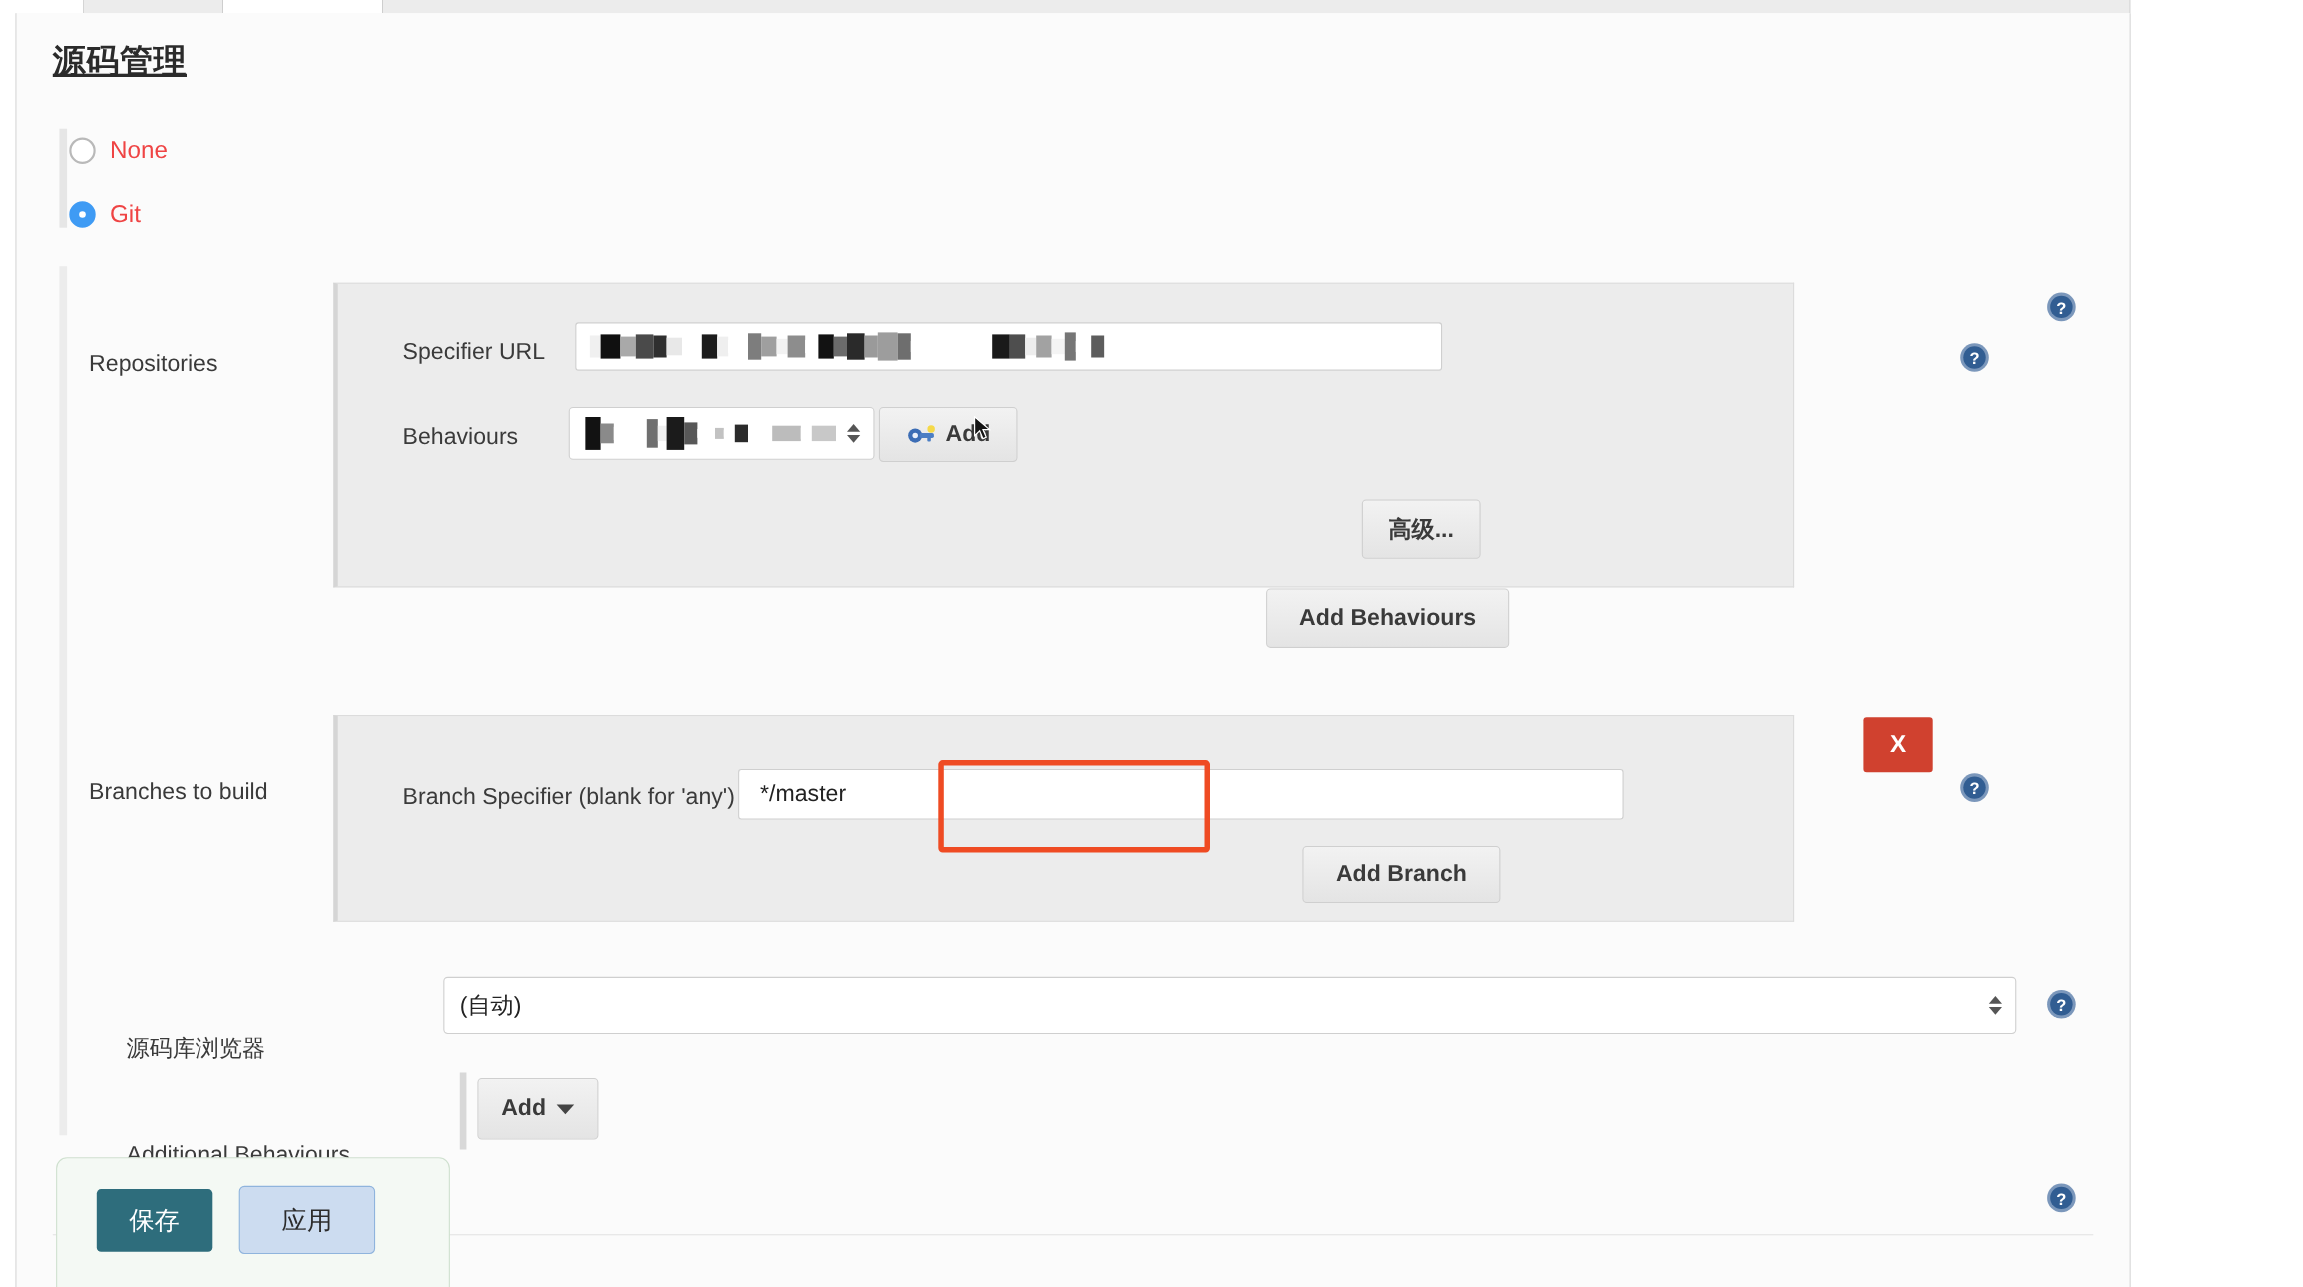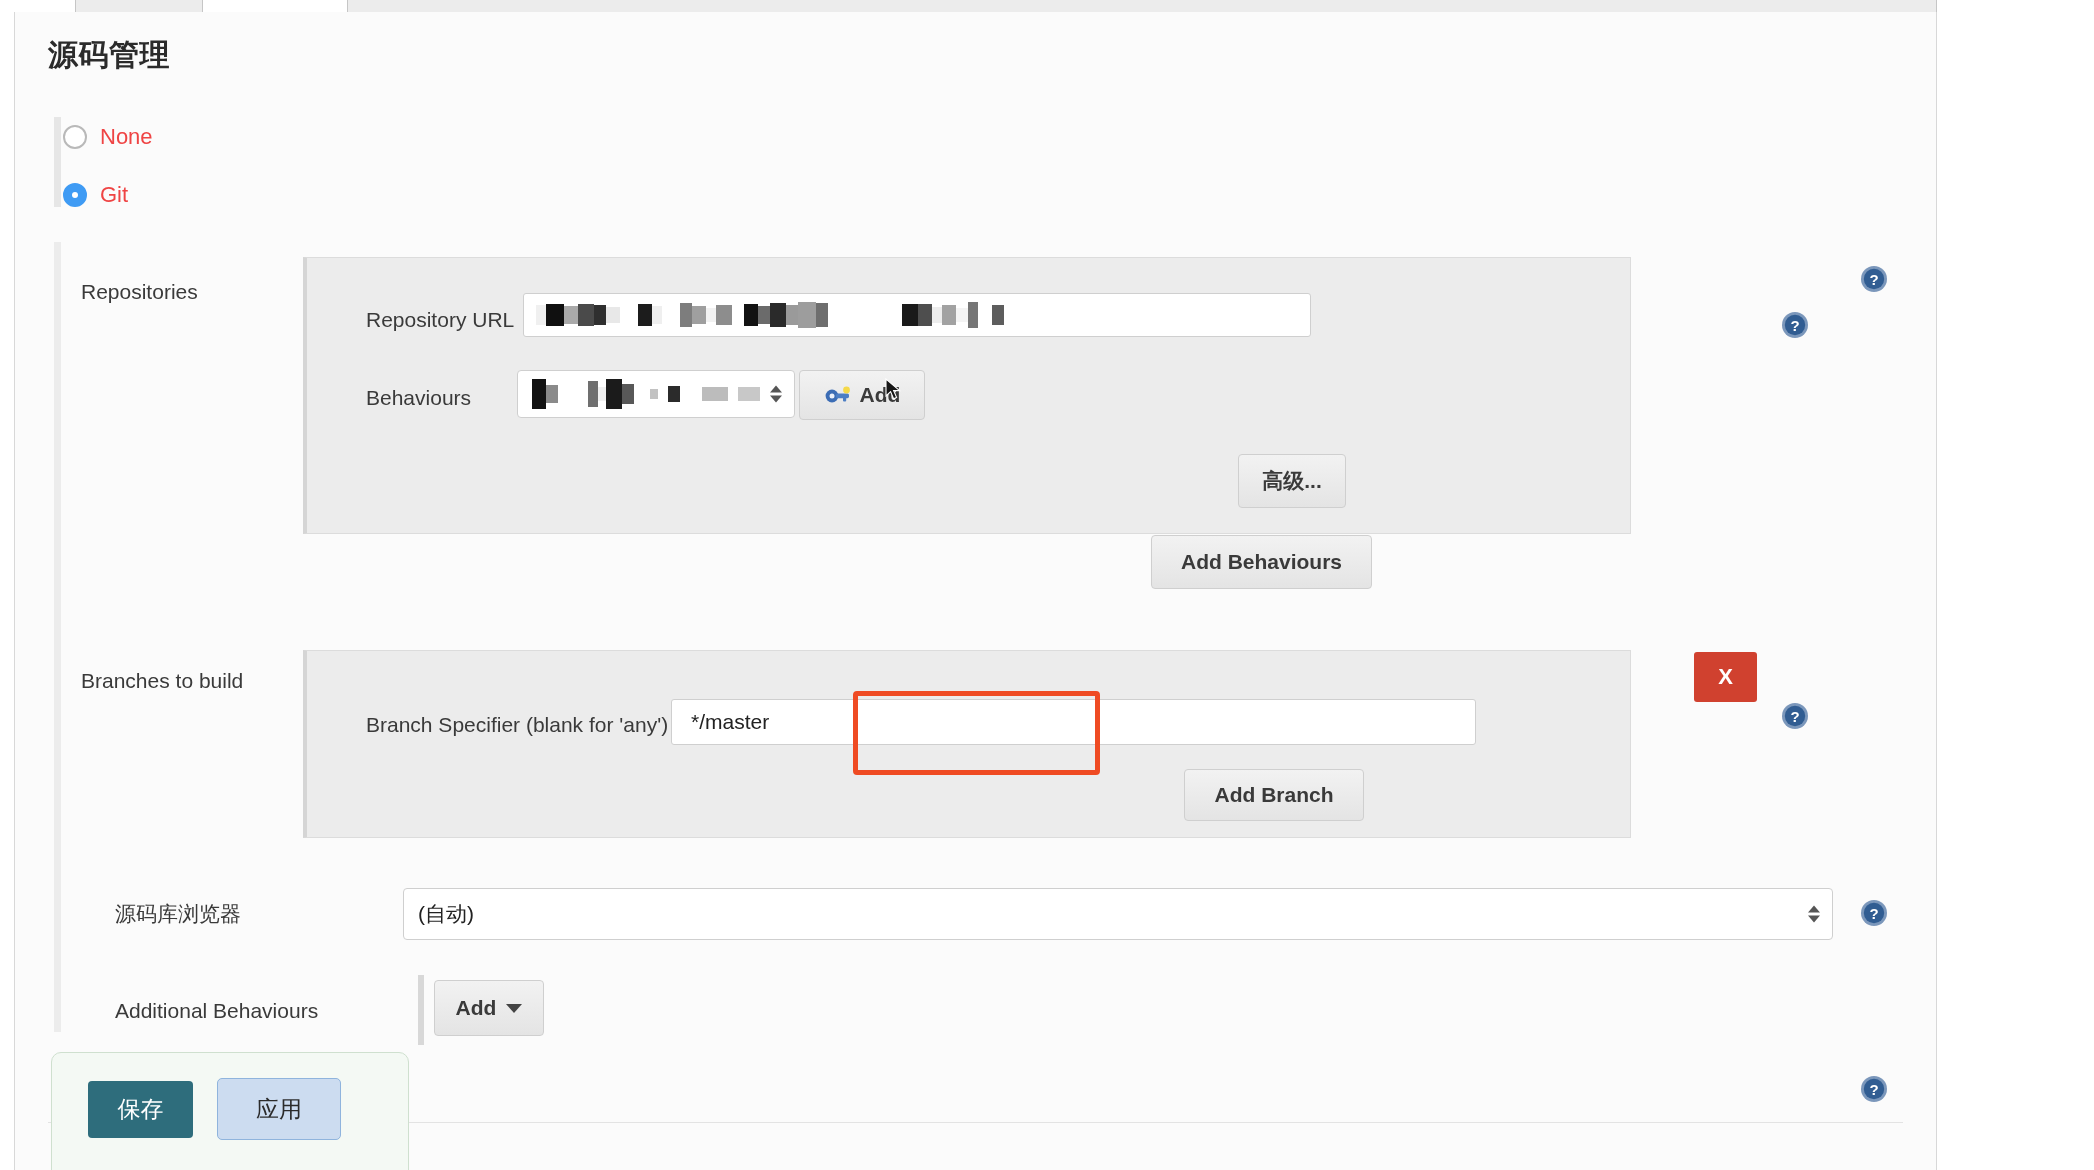--- a/index.html
+++ b/index.html
@@ -44,20 +44,21 @@
     border-right: 1px solid #d8d8d8;
   }
 
   .section-title {
     position: absolute;
     left: 33px; top: 23px;
     font-size: 30px;
     font-weight: bold;
     color: #2b2b2b;
     letter-spacing: 0.5px;
+    text-decoration: underline;
   }
 
   
   .radio-row {
     position: absolute;
     display: flex;
     align-items: center;
     gap: 13px;
   }
   .radio-row.r-none { left: 48px; top: 112px; }
@@ -99,20 +100,21 @@
     position: absolute;
     left: 39px; top: 230px;
     width: 7px; height: 790px;
     background: #ececec;
   }
   .frow-label {
     position: absolute;
     font-size: 21px;
     color: #3a3a3a;
     white-space: nowrap;
+    margin-top: 39px;
   }
 
   
   .block {
     position: absolute;
     background: #ececec;
     border: 1px solid #dcdcdc;
     border-left: 4px solid #d5d5d5;
   }
 
@@ -330,21 +332,21 @@
       <span class="radio checked"></span>
       <span class="radio-label">Git</span>
     </div>
 
     <div class="rail2"></div>
 
     <div class="frow-label" style="left:66px; top:268px;">Repositories</div>
 
     <div class="block" style="left:288px; top:245px; width:1328px; height:277px;">
 
-      <div class="inner-label" style="left:59px; top:50px;">Repository URL</div>
+      <div class="inner-label" style="left:59px; top:50px;">Specifier URL</div>
 
       <div class="textfield" style="left:216px; top:35px; width:788px; height:44px;">
         <span class="redact" style="position:relative; left:0; top:0;">
           <i class="rb" style="width:10px;height:20px;background:#f0f0f0;"></i>
           <i class="rb" style="width:18px;height:22px;background:#101010;"></i>
           <i class="rb" style="width:14px;height:18px;background:#a9a9a9;"></i>
           <i class="rb" style="width:16px;height:22px;background:#4a4a4a;"></i>
           <i class="rb" style="width:12px;height:20px;background:#2f2f2f;"></i>
           <i class="rb" style="width:14px;height:16px;background:#e8e8e8;"></i>
           <i class="rb" style="width:18px;height:12px;background:#ffffff;"></i>

